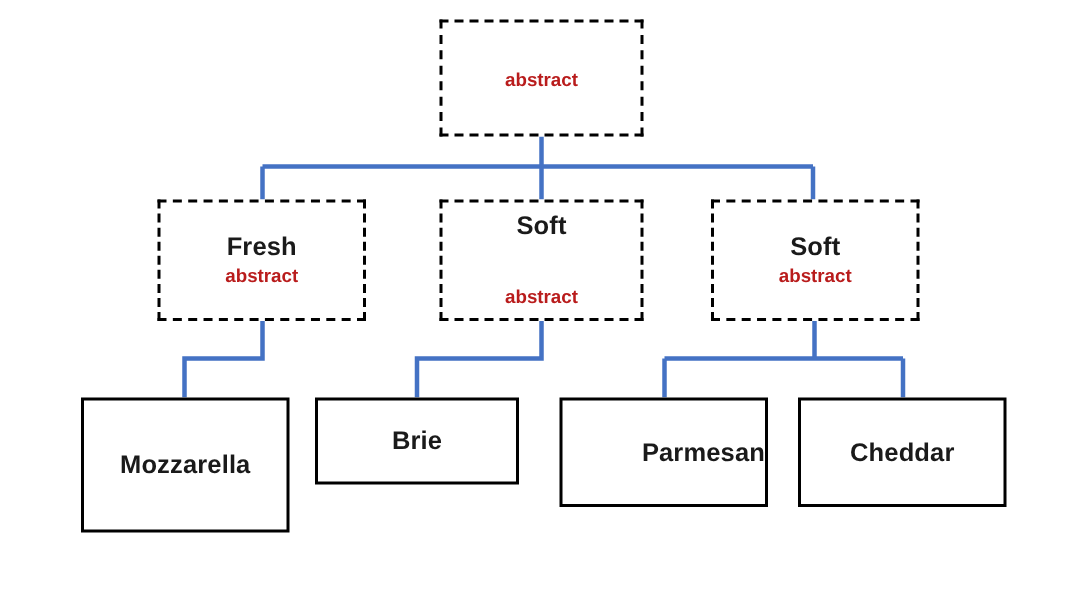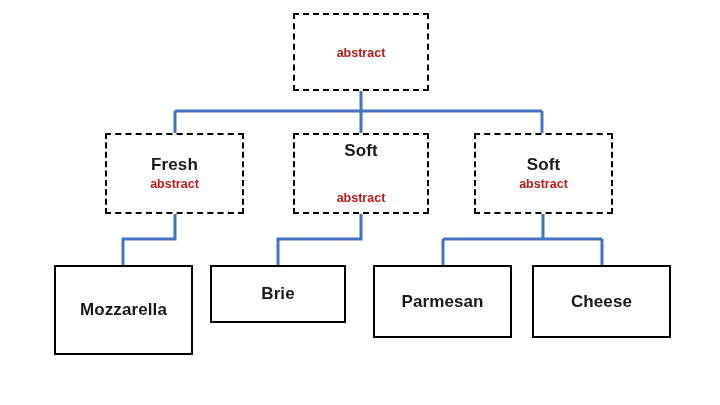--- a/index.html
+++ b/index.html
@@ -58,21 +58,21 @@
     margin-top: 3px;
     text-align: center;
   }
   
   #node-cheese    { left: 293px; top: 13px;  width: 136px; height: 78px; }
   #node-fresh     { left: 105px; top: 133px; width: 139px; height: 81px; }
   #node-soft      { left: 293px; top: 133px; width: 136px; height: 81px; gap: 27px; }
   #node-firm      { left: 474px; top: 133px; width: 139px; height: 81px; }
   #node-mozzarella{ left: 54px;  top: 265px; width: 139px; height: 90px; }
   #node-brie      { left: 210px; top: 265px; width: 136px; height: 58px; }
-  #node-parmesan  { left: 373px; top: 265px; width: 139px; height: 73px; }
+  #node-parmesan  { left: 373px; top: 265px; width: 139px; height: 73px; align-items: flex-end; }
   #node-cheddar   { left: 532px; top: 265px; width: 139px; height: 73px; }
 </style>
 </head>
 <body>
 
 <div id="canvas">
 
   <svg id="edge-layer" viewBox="0 0 720 405" width="720" height="405" aria-hidden="true">
     <g fill="none" stroke="#4472C4" stroke-width="3" stroke-linecap="butt">
 
@@ -118,16 +118,16 @@
 
   <div class="node concrete" id="node-brie">
     <div class="node-title">Brie</div>
   </div>
 
   <div class="node concrete" id="node-parmesan">
     <div class="node-title">Parmesan</div>
   </div>
 
   <div class="node concrete" id="node-cheddar">
-    <div class="node-title">Cheese</div>
+    <div class="node-title">Cheddar</div>
   </div>
 
 </div>
 
 </body></html>

